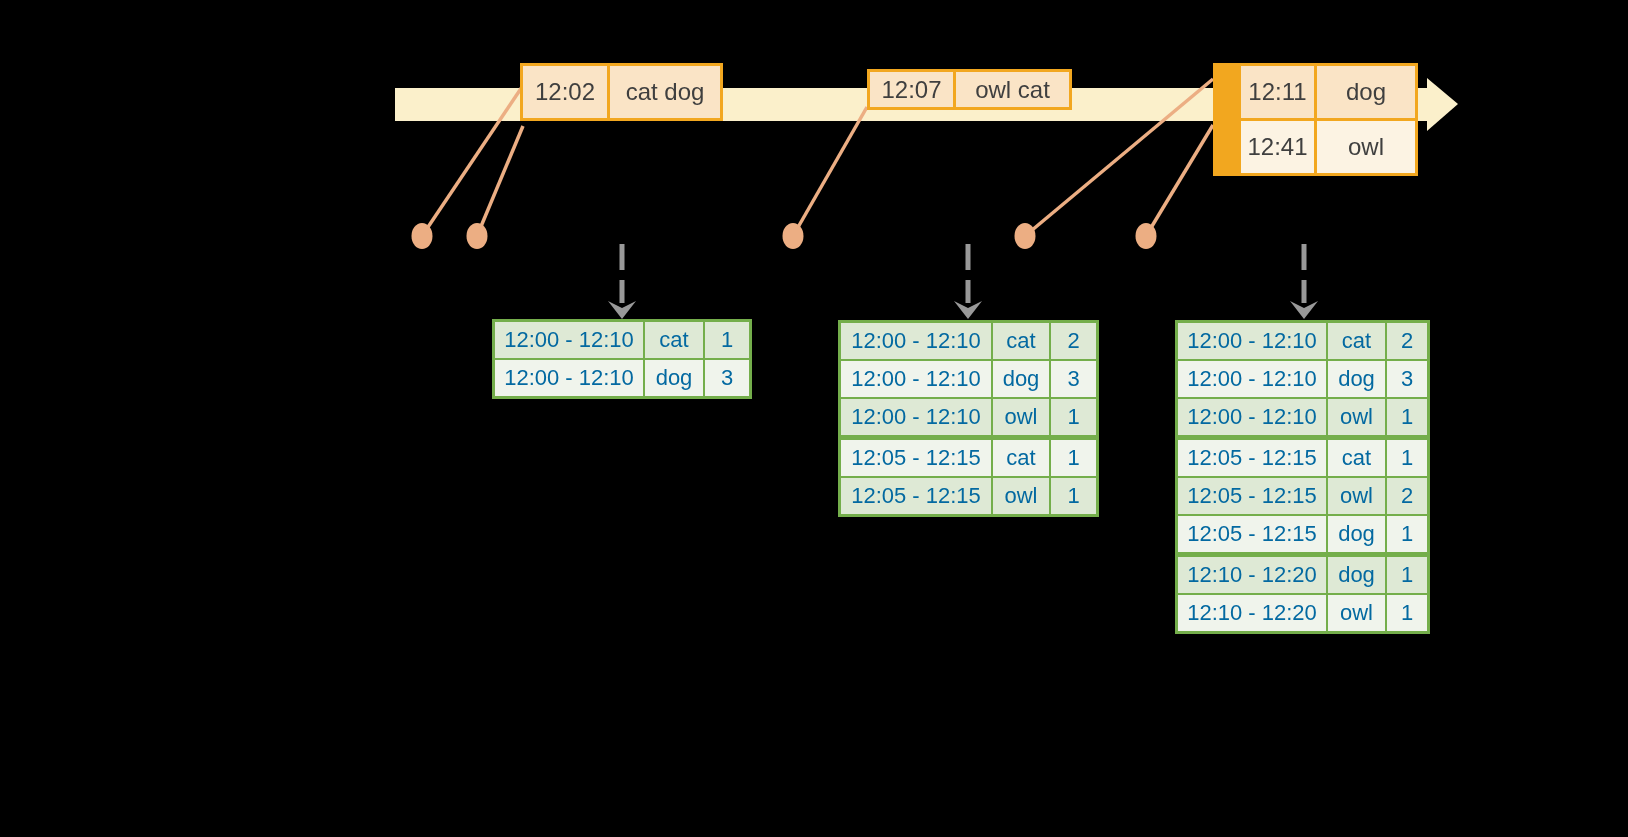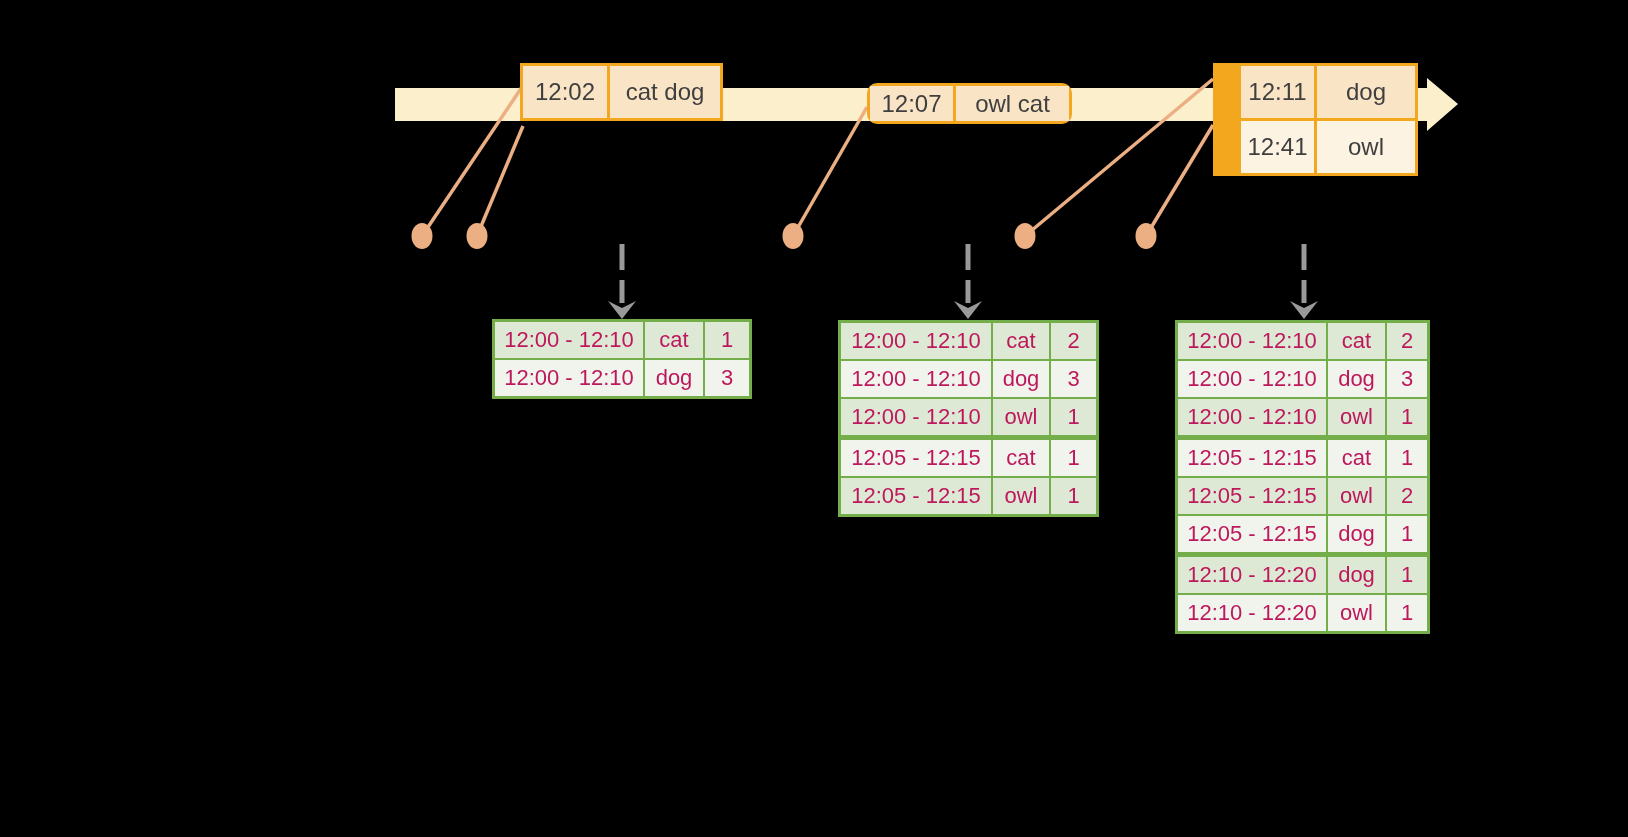--- a/index.html
+++ b/index.html
@@ -19,36 +19,36 @@
   }
   .erow{display:grid;gap:3px;height:52px;}
   .ecell{
     display:flex;align-items:center;justify-content:center;
     font-size:24px;color:#3F3F3F;white-space:nowrap;
   }
   .erow:nth-child(odd) .ecell{background:#FAE4C6;}
   .erow:nth-child(even) .ecell{background:#FCF3E3;}
   .e1{left:520px;top:63px;}
   .e1 .erow{grid-template-columns:84px 110px;}
-  .e2{left:867px;top:83px;border-radius:10px;}
+  .e2{left:867px;top:69px;}
   .e2 .erow{grid-template-columns:83px 113px;height:35px;}
   .e3{left:1213px;top:63px;padding-left:28px;}
   .e3 .erow{grid-template-columns:73px 98px;}
 
   
   .gtable{
     position:absolute;
     background:#74AE4B;
     padding:3px;
     display:flex;flex-direction:column;gap:2px;
   }
   .grow{display:grid;gap:2px;height:36px;}
   .gcell{
     display:flex;align-items:center;justify-content:center;
-    font-size:22px;color:#be185d;white-space:nowrap;
+    font-size:22px;color:#0369a1;white-space:nowrap;
   }
   .grow:nth-child(odd) .gcell{background:#DEE9D5;}
   .grow:nth-child(even) .gcell{background:#F0F4EC;}
   .grow.group-start{margin-top:3px;}
   .g1{left:492px;top:319px;}
   .g1 .grow{grid-template-columns:148px 58px 44px;}
   .g2{left:838px;top:320px;}
   .g2 .grow{grid-template-columns:150px 56px 45px;}
   .g3{left:1175px;top:320px;}
   .g3 .grow{grid-template-columns:148px 57px 40px;}

